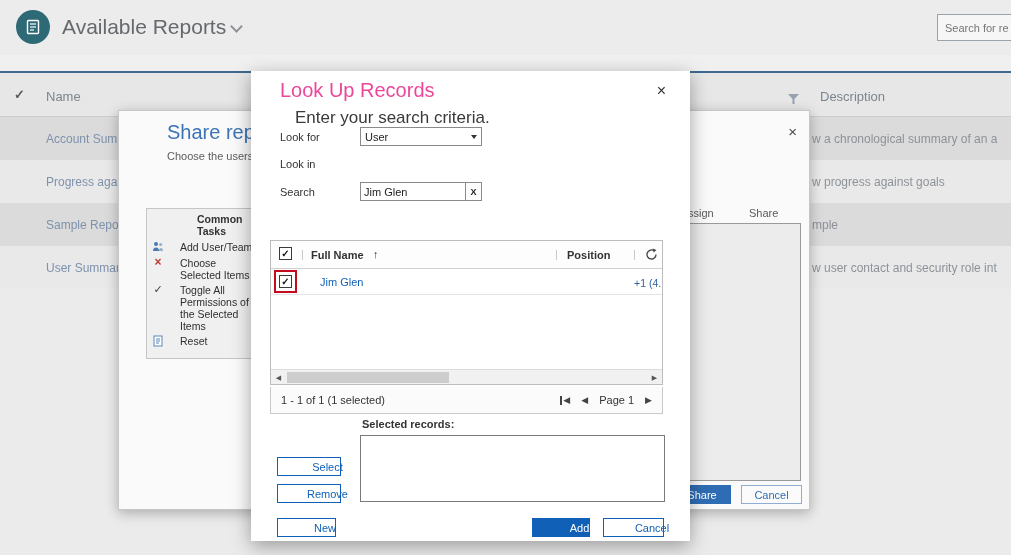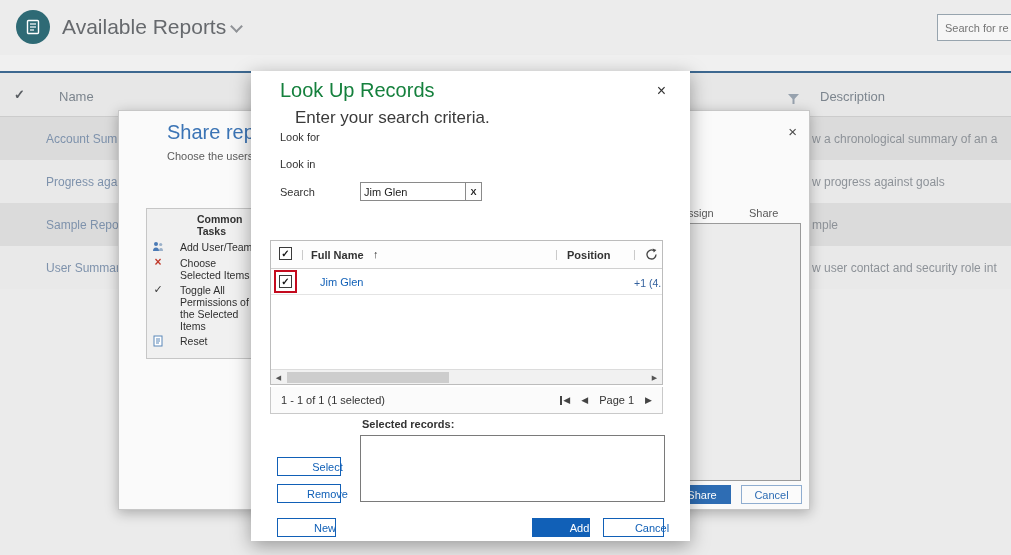--- a/index.html
+++ b/index.html
@@ -14,21 +14,21 @@
   .title-chevron { position:absolute; left:232px; top:22px; width:9px; height:9px;
                    border-right:2px solid #8f9296; border-bottom:2px solid #8f9296; transform:rotate(45deg); }
   .top-search { position:absolute; left:937px; top:14px; width:90px; height:27px; border:1px solid #97a4ae;
                 background:#f6f6f6; font-size:11px; color:#7d858c; padding:0 7px; font-family:"Liberation Sans",sans-serif; }
   .sub-bar { position:absolute; left:0; top:55px; width:1011px; height:16px; background:#f0f0f0; }
   .blue-rule { position:absolute; left:0; top:71px; width:1011px; height:2px; background:#3d6890; }
 
   .tbl-header { position:absolute; left:0; top:73px; width:1011px; height:44px; background:#e7e7e7;
                 border-bottom:1px solid #cccccc; }
   .tbl-check { position:absolute; left:14px; top:14px; font-size:13px; color:#5a5e63; font-weight:bold; }
-  .col-name { position:absolute; left:46px; top:16px; font-size:13px; color:#7c858e;margin-left:13px; }
+  .col-name { position:absolute; left:46px; top:16px; font-size:13px; color:#7c858e; }
   .filter-ic { position:absolute; left:788px; top:17px; }
   .col-desc { position:absolute; left:820px; top:16px; font-size:13px; color:#7c858e; }
 
   .bg-row { position:absolute; left:0; width:1011px; height:43px; }
   .row-a { background:#dbdbdb; }
   .row-b { background:#e9e9e9; }
   .bg-row .rname { position:absolute; left:46px; top:15px; font-size:12px; color:#7e92ac; white-space:nowrap; }
   .bg-row .rdesc { position:absolute; left:812px; top:15px; font-size:12px; color:#8d9298; white-space:nowrap; }
 
   
@@ -49,21 +49,21 @@
   .share-col.share { left:630px; }
   .share-list-box { position:absolute; left:147px; top:112px; width:535px; height:258px;
                     border:1px solid #9a9a9a; background:#ececec; }
   .dlg-btn { position:absolute; height:19px; font-size:11px; display:flex; align-items:center; justify-content:center; }
   .share-btn { left:554px; top:374px; width:58px; background:#2e6db4; border:1px solid #2e6db4; color:#fff; }
   .share-cancel { left:622px; top:374px; width:61px; background:#fbfbfb; border:1px solid #8fadd0; color:#2e6db4; }
 
   
   .lookup { position:absolute; left:251px; top:71px; width:439px; height:470px; background:#ffffff;
             box-shadow:0 5px 18px rgba(0,0,0,0.35); z-index:20; }
-  .lk-title { position:absolute; left:29px; top:8px; font-size:20px; color:#15803d; }
+  .lk-title { position:absolute; left:29px; top:8px; font-size:20px; color:#ec4899; }
   .lk-subtitle { position:absolute; left:44px; top:37px; font-size:17px; color:#3a3a3a; }
   .lk-close { position:absolute; right:24px; top:11px; font-size:16px; color:#333; cursor:default; }
   .lk-label { position:absolute; left:29px; font-size:11px; color:#333; }
   .lk-ctrl { position:absolute; left:109px; width:122px; height:19px; border:1px solid #8a8a8a; background:#fff;
              display:flex; align-items:center; font-size:11px; color:#222; }
   .lk-ctrl .val { padding-left:4px; flex:1; white-space:nowrap; overflow:hidden; }
   .dd-arrow { width:14px; height:100%; display:flex; align-items:center; justify-content:center; }
   .dd-arrow i { width:0; height:0; border-left:3.5px solid transparent; border-right:3.5px solid transparent;
                 border-top:4.5px solid #333; }
   .lk-search-input { flex:1; border:none; outline:none; font-size:11px; padding:0 3px; min-width:0;
@@ -201,20 +201,26 @@
   <div class="dlg-btn share-btn">Share</div>
   <div class="dlg-btn share-cancel">Cancel</div>
 </div>
 
 <div class="lookup">
   <div class="lk-title">Look Up Records</div>
   <div class="lk-subtitle">Enter your search criteria.</div>
   <div class="lk-close">×</div>
 
   <div class="lk-label" style="top:60px">Look for</div>
+  <div class="lk-ctrl" style="top:56px">
+    <span class="val">User</span>
+    <span class="dd-arrow">
+        <i></i>
+      </span>
+  </div>
 
   <div class="lk-label" style="top:87px">Look in</div>
 
   <div class="lk-label" style="top:115px">Search</div>
   <div class="lk-ctrl" style="top:111px">
     <input class="lk-search-input" value="Jim Glen" style="">
     <span class="clear-btn">X</span>
   </div>
 
   <div class="lk-grid">

